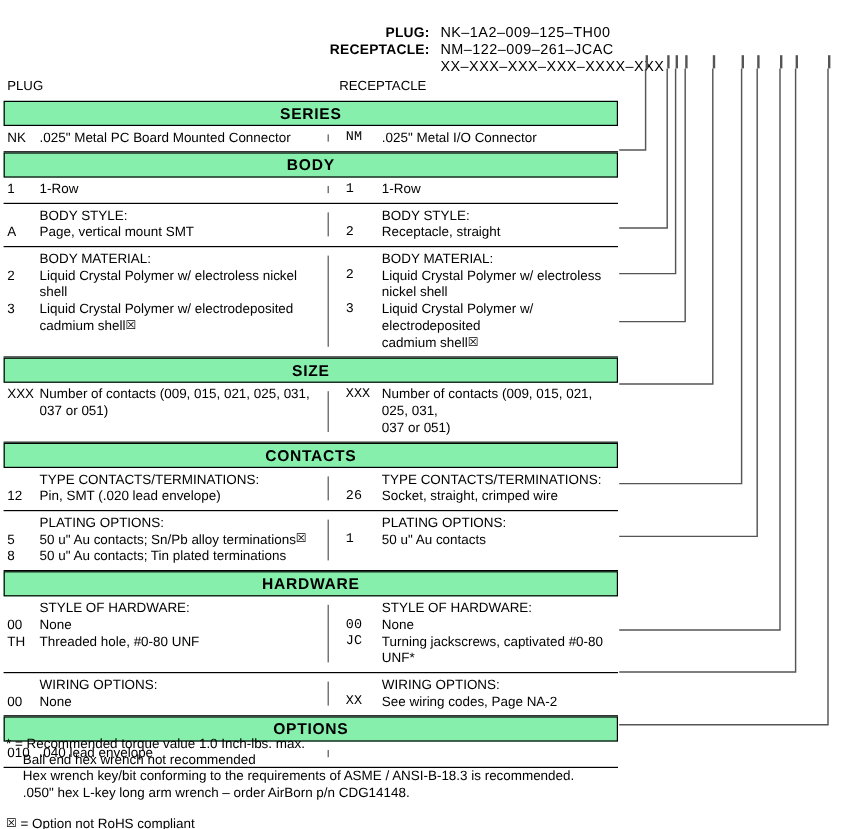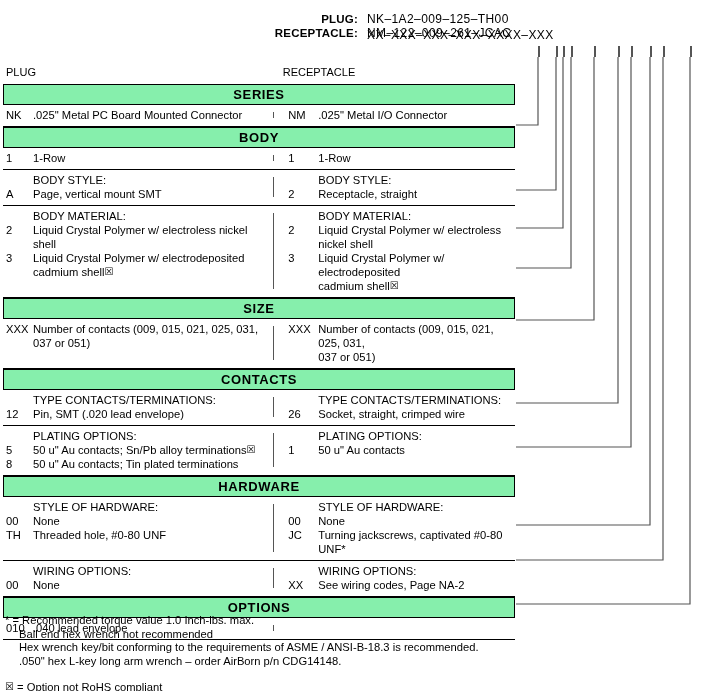--- a/index.html
+++ b/index.html
@@ -7,24 +7,24 @@
     width:705px;height:691px;
     background:#ffffff;
     font-family:"Liberation Sans",sans-serif;
     color:#000000;
     position:relative;
     overflow:hidden;
     -webkit-font-smoothing:antialiased;
   }
 
   
-  #pn-header{position:absolute;left:0;top:0;width:574px;}
+  #pn-header{position:absolute;left:0;top:20px;width:574px;}
   .pn-row{display:flex;justify-content:flex-end;align-items:baseline;line-height:14px;height:14px;}
   .pn-label{font-weight:bold;font-size:11.5px;letter-spacing:.2px;text-align:right;}
-  .pn-value{font-size:12px;letter-spacing:.4px;width:207px;padding-left:9px;text-align:left;margin-top:12px;}
+  .pn-value{font-size:12px;letter-spacing:.4px;width:207px;padding-left:9px;text-align:left;}
   .pn-mask{font-size:12px;letter-spacing:.4px;width:207px;padding-left:9px;text-align:left;}
   .pn-row.mask-row{height:15px;line-height:15px;}
 
   
   #ticks{position:absolute;top:46px;left:0;width:705px;height:11px;}
   #ticks i{position:absolute;top:0;width:1.6px;height:11px;background:#555;display:block;}
 
   
   #leaders{position:absolute;left:0;top:0;width:705px;height:691px;pointer-events:none;}
 
@@ -53,21 +53,21 @@
   .twocol .cA{width:272px;}
   .twocol .cB{width:240px;padding-left:9px;}
   .divider{
     position:absolute;left:270px;top:4px;bottom:4px;width:1.4px;background:#555;
   }
 
   .subhead{font-size:11.2px;line-height:14px;padding-left:30px;white-space:nowrap;}
   .subhead.b2{padding-left:39px;}
   .opt{display:flex;font-size:11.2px;line-height:14px;}
   .opt .code{width:30px;flex:0 0 30px;padding-left:3px;box-sizing:border-box;}
-  .opt .code.w2{width:39px;flex:0 0 39px;padding-left:9px;}
+  .opt .code.w2{width:39px;flex:0 0 39px;padding-left:9px;font-family:Liberation Mono, monospace;}
   .opt .txt{flex:1;}
   .opt .cont{padding-left:30px;}
   .opt .cont.b2{padding-left:39px;}
   .pad{height:3px;}
   .pad2{height:4px;}
 
   .rohs{
     display:inline-block;
     font-family:"DejaVu Sans",sans-serif;
     font-size:10px;line-height:10px;

